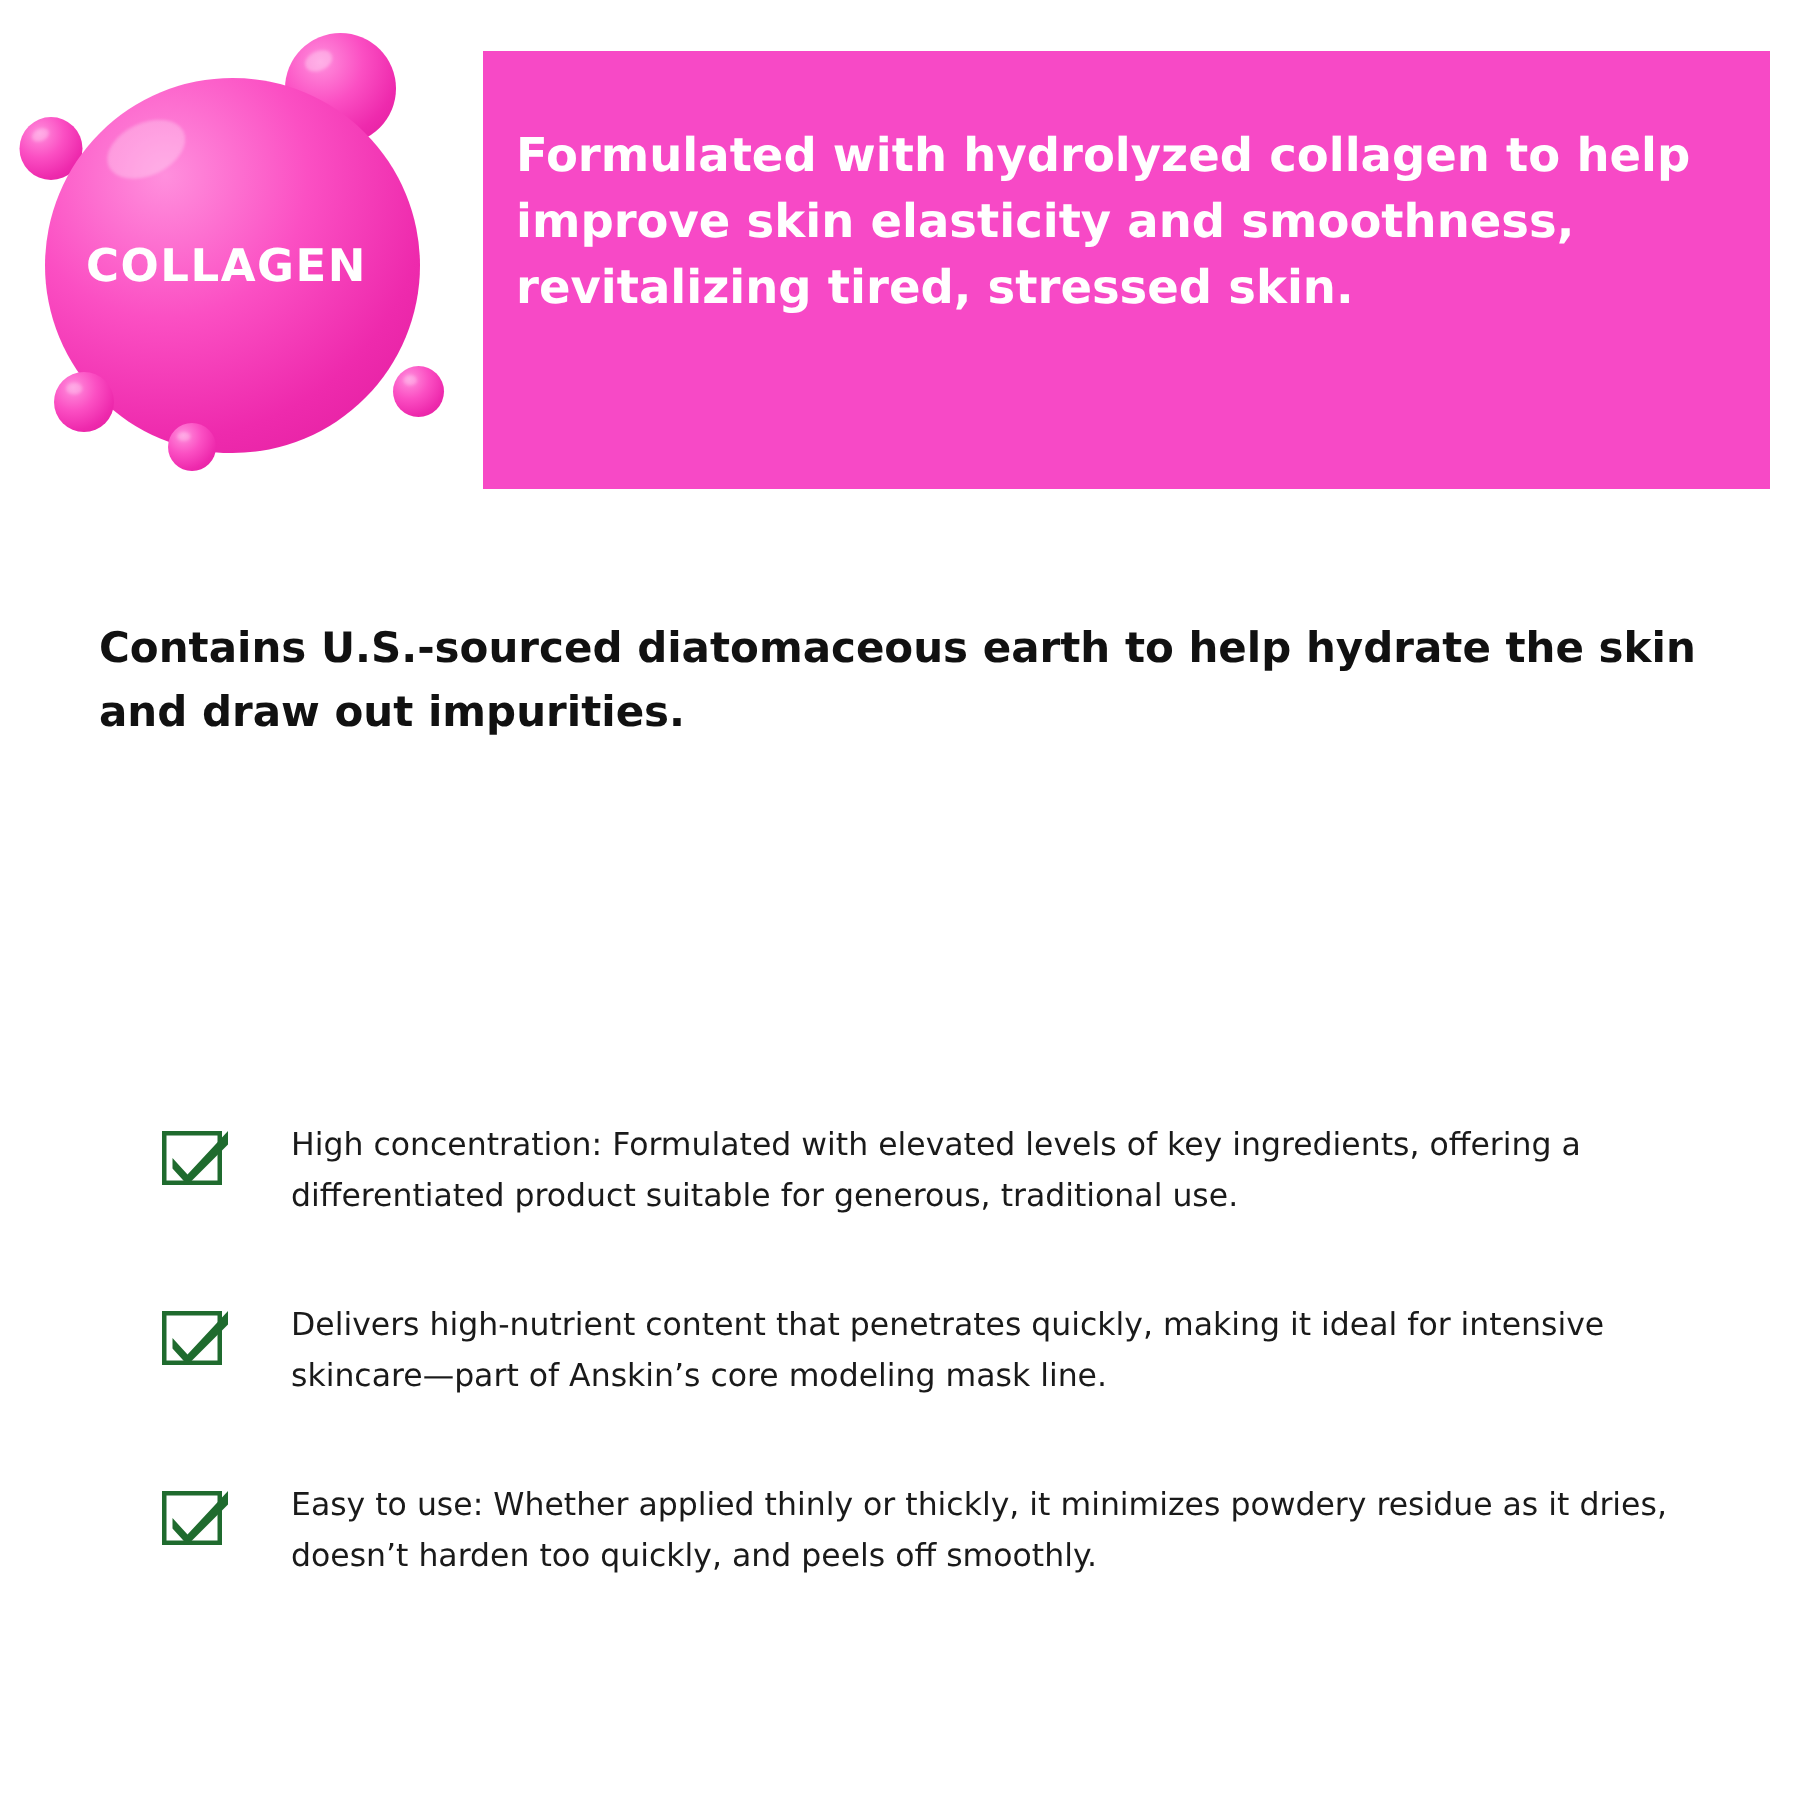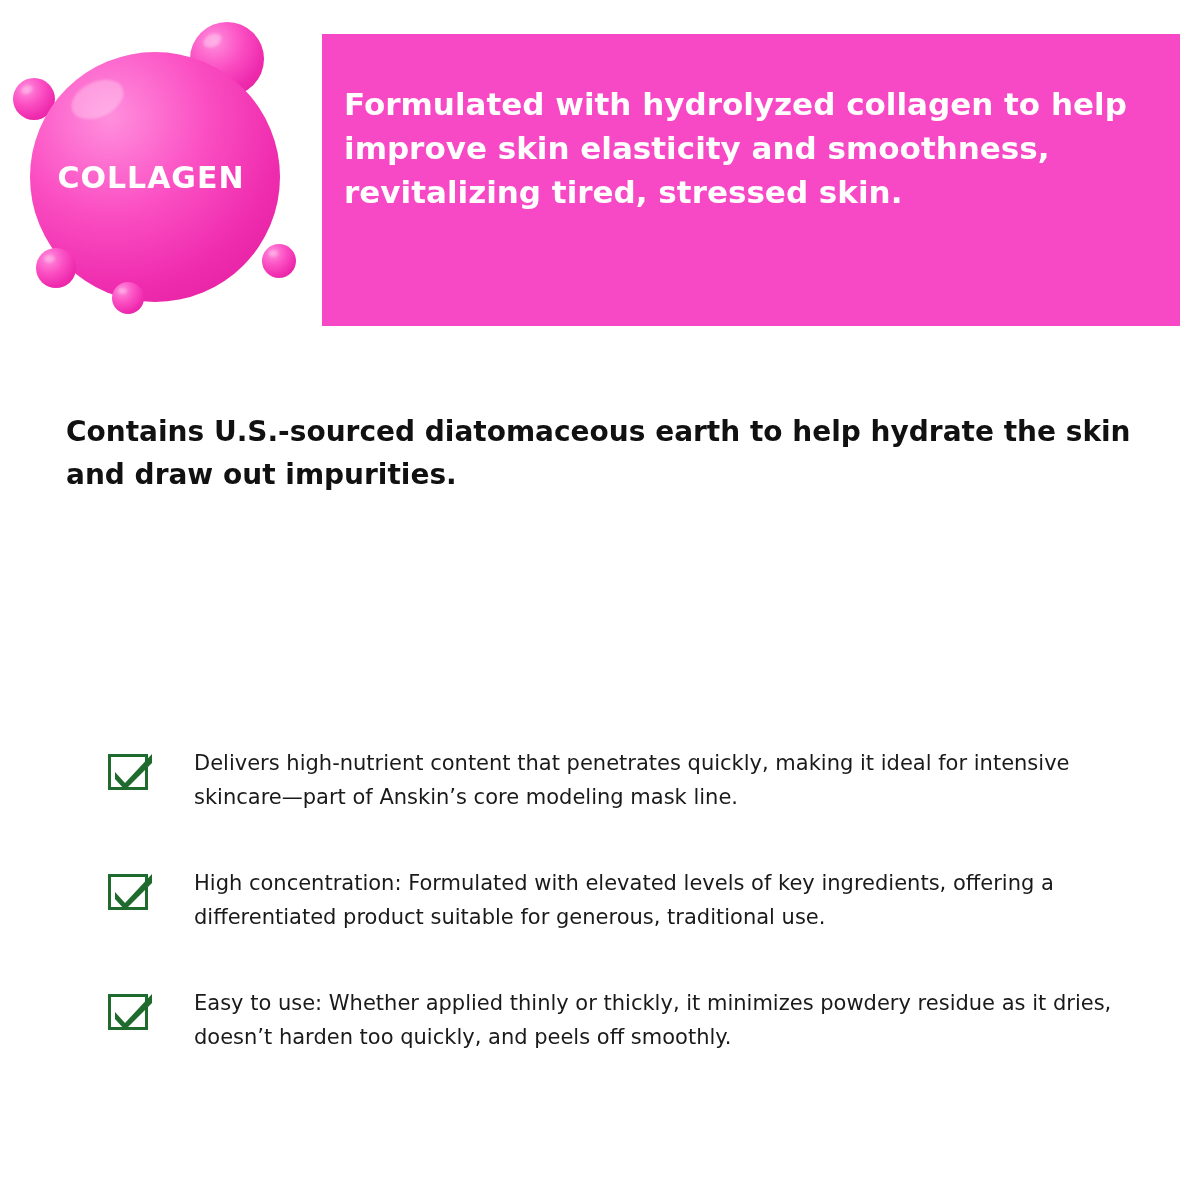--- a/index.html
+++ b/index.html
@@ -209,31 +209,31 @@
 
 <div class="bullets">
 
   <div class="bullet-row">
     <span class="check-icon">
       <svg viewBox="0 0 46 40" width="46" height="40" aria-hidden="true">
         <rect x="1.5" y="3.5" width="37" height="33" fill="#ffffff" stroke="#1f6b2e" stroke-width="3"></rect>
         <path d="M7 20 L17 31 L44 2 L44 11 L17 38 L7 27 Z" fill="#1f6b2e"></path>
       </svg>
     </span>
-    <span class="bullet-text">Delivers high-nutrient content that penetrates quickly, making it ideal for intensive skincare—part of Anskin’s core modeling mask line.</span>
+    <span class="bullet-text">High concentration: Formulated with elevated levels of key ingredients, offering a differentiated product suitable for generous, traditional use.</span>
   </div>
 
   <div class="bullet-row">
     <span class="check-icon">
       <svg viewBox="0 0 46 40" width="46" height="40" aria-hidden="true">
         <rect x="1.5" y="3.5" width="37" height="33" fill="#ffffff" stroke="#1f6b2e" stroke-width="3"></rect>
         <path d="M7 20 L17 31 L44 2 L44 11 L17 38 L7 27 Z" fill="#1f6b2e"></path>
       </svg>
     </span>
-    <span class="bullet-text">High concentration: Formulated with elevated levels of key ingredients, offering a differentiated product suitable for generous, traditional use.</span>
+    <span class="bullet-text">Delivers high-nutrient content that penetrates quickly, making it ideal for intensive skincare—part of Anskin’s core modeling mask line.</span>
   </div>
 
   <div class="bullet-row">
     <span class="check-icon">
       <svg viewBox="0 0 46 40" width="46" height="40" aria-hidden="true">
         <rect x="1.5" y="3.5" width="37" height="33" fill="#ffffff" stroke="#1f6b2e" stroke-width="3"></rect>
         <path d="M7 20 L17 31 L44 2 L44 11 L17 38 L7 27 Z" fill="#1f6b2e"></path>
       </svg>
     </span>
     <span class="bullet-text">Easy to use: Whether applied thinly or thickly, it minimizes powdery residue as it dries, doesn’t harden too quickly, and peels off smoothly.</span>

